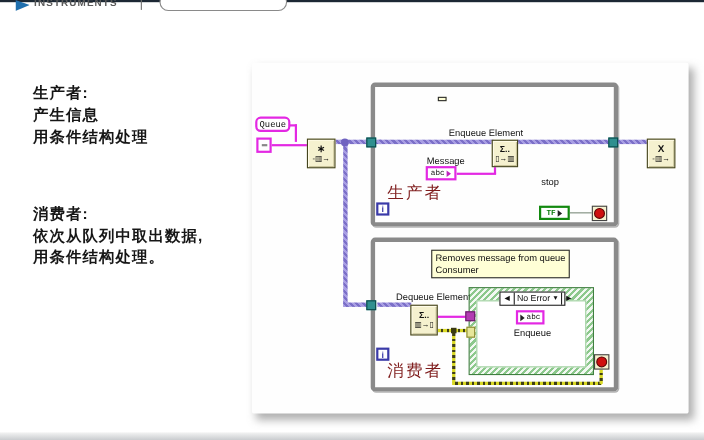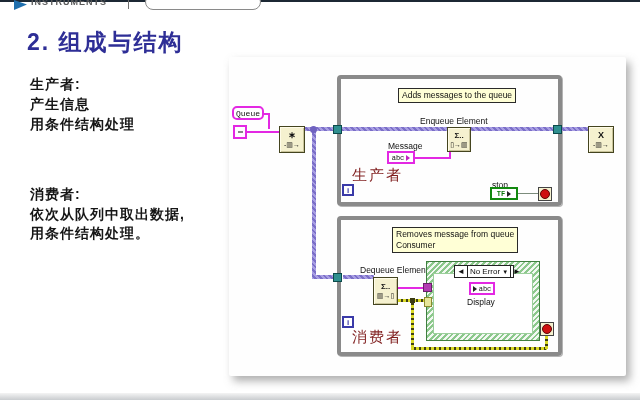--- a/index.html
+++ b/index.html
@@ -78,21 +78,20 @@
 </head>
 <body>
 
 <div id="stage">
 
   <div class="topstrip"></div>
   <div class="ni-tri"></div>
   <div class="brand">INSTRUMENTS</div>
   <div class="vsep"></div>
   <div class="pill"></div>
-  <div class="title">2. 组成与结构</div>
 
   <div class="abs intro" style="left:30px;top:76px;">生产者:</div>
   <div class="abs intro" style="left:30px;top:96px;">产生信息</div>
   <div class="abs intro" style="left:30px;top:116px;">用条件结构处理</div>
   <div class="abs intro" style="left:30px;top:186px;">消费者:</div>
   <div class="abs intro" style="left:30px;top:206px;text-align:right;">依次从队列中取出数据,</div>
   <div class="abs intro" style="left:30px;top:225px;font-family:Liberation Mono, monospace;">用条件结构处理。</div>
 
   <div class="panel"></div>
 
@@ -135,37 +134,36 @@
     <span class="g-top">∗</span>
     <span class="g-bot">-▥→</span>
   </div>
 
   <div class="lv-node" style="left:588px;top:126px;width:26px;height:27px;">
     <span class="g-top">X</span>
     <span class="g-bot">-▥→</span>
   </div>
 
   <div class="comment" style="left:398px;top:88px;">
-    <div>Adds messages to the queue</div>
-  </div>
-  <div class="lv-label" style="left:420px;top:116px;">Enqueue Element</div>
+  </div>
+  <div class="lv-label" style="left:408px;top:116px;">Enqueue Element</div>
   <div class="lv-node" style="left:447px;top:127px;width:24px;height:25px;">
     <span class="g-top" style="font-size:8px;">Σ..</span>
     <span class="g-bot">▯→▥</span>
   </div>
   <div class="lv-label" style="left:388px;top:141px;">Message</div>
   <div class="ctrl ctrl-pink" style="left:387px;top:151px;width:28px;height:13px;">
     <span>abc</span>
     <span class="tri-r-pink"></span>
   </div>
   <div class="cjk" style="left:352px;top:166px;">生产者</div>
   <div class="iterm" style="left:342px;top:184px;">
     <span>i</span>
   </div>
-  <div class="lv-label" style="left:492px;top:180px;">stop</div>
+  <div class="lv-label" style="left:492px;top:160px;">stop</div>
   <div class="ctrl ctrl-green" style="left:490px;top:187px;width:28px;height:13px;">
     <span class="tf">TF</span>
     <span class="tri-r-blk"></span>
   </div>
   <div class="stop-term" style="left:538px;top:187px;">
     <span class="stop-dot"></span>
   </div>
 
   <div class="comment" style="left:392px;top:227px;">
     <div>Removes message from queue</div>
@@ -188,21 +186,21 @@
     </span>
     <span class="cell">►</span>
   </div>
   <div class="tunnel-m" style="left:423px;top:283px;"></div>
   <div class="tunnel-y" style="left:424px;top:297px;"></div>
 
   <div class="ctrl ctrl-pink" style="left:469px;top:282px;width:26px;height:13px;">
     <span class="tri-r-blk"></span>
     <span>abc</span>
   </div>
-  <div class="lv-label" style="left:467px;top:297px;">Display</div>
+  <div class="lv-label" style="left:467px;top:297px;">Enqueue</div>
 
   <div class="iterm" style="left:342px;top:316px;">
     <span>i</span>
   </div>
   <div class="cjk" style="left:352px;top:328px;">消费者</div>
   <div class="stop-term" style="left:540px;top:322px;">
     <span class="stop-dot"></span>
   </div>
 
   <div class="tunnel" style="left:333px;top:125px;"></div>

